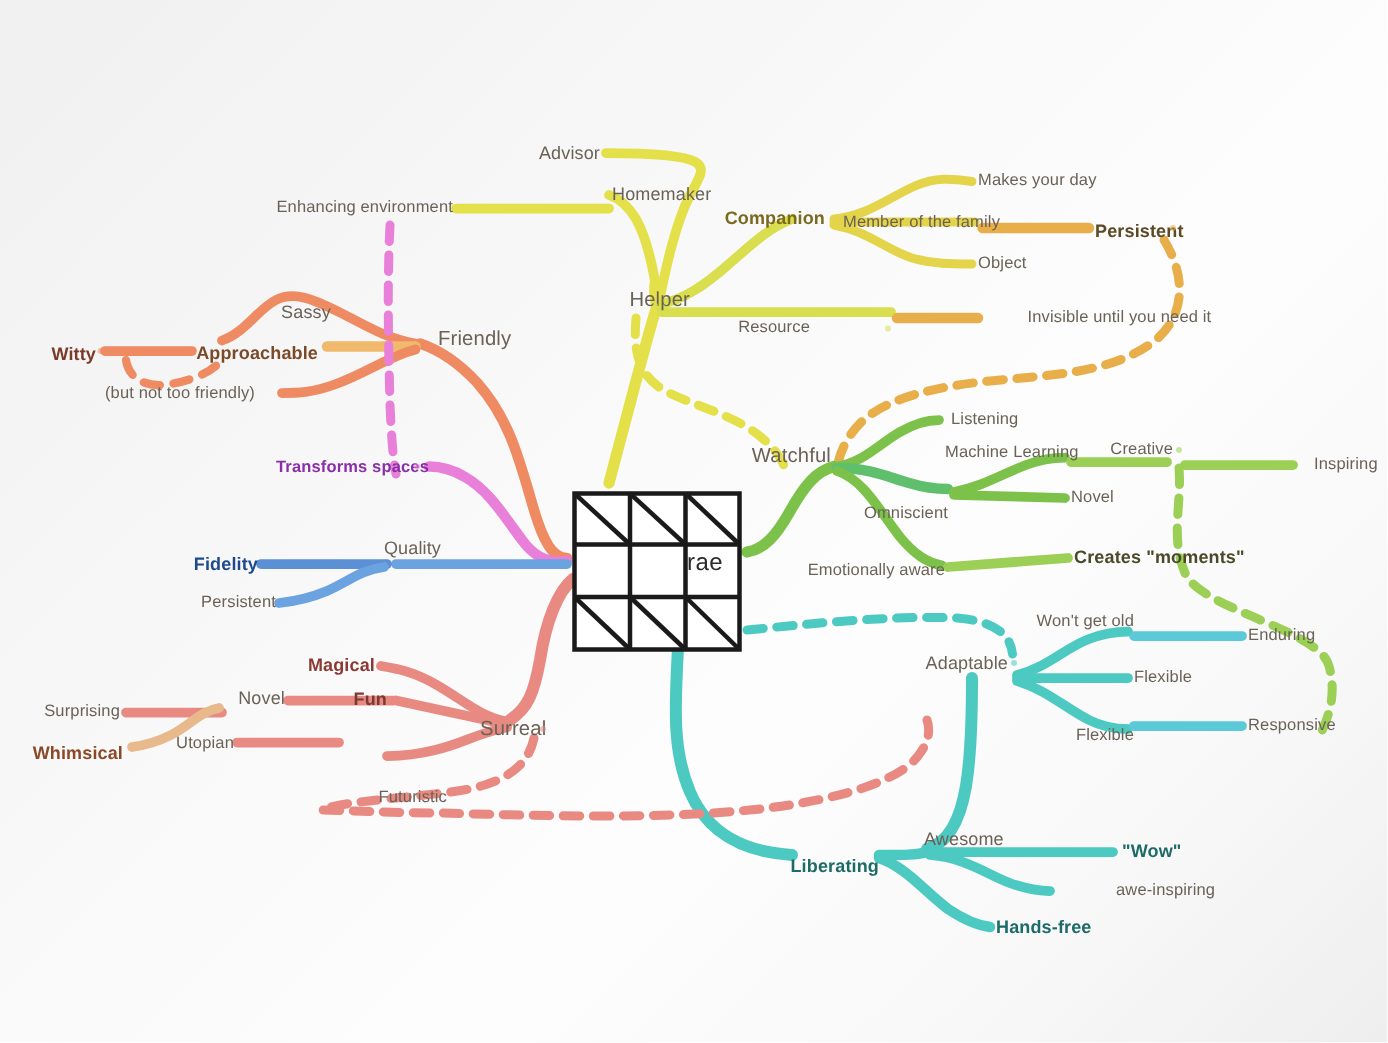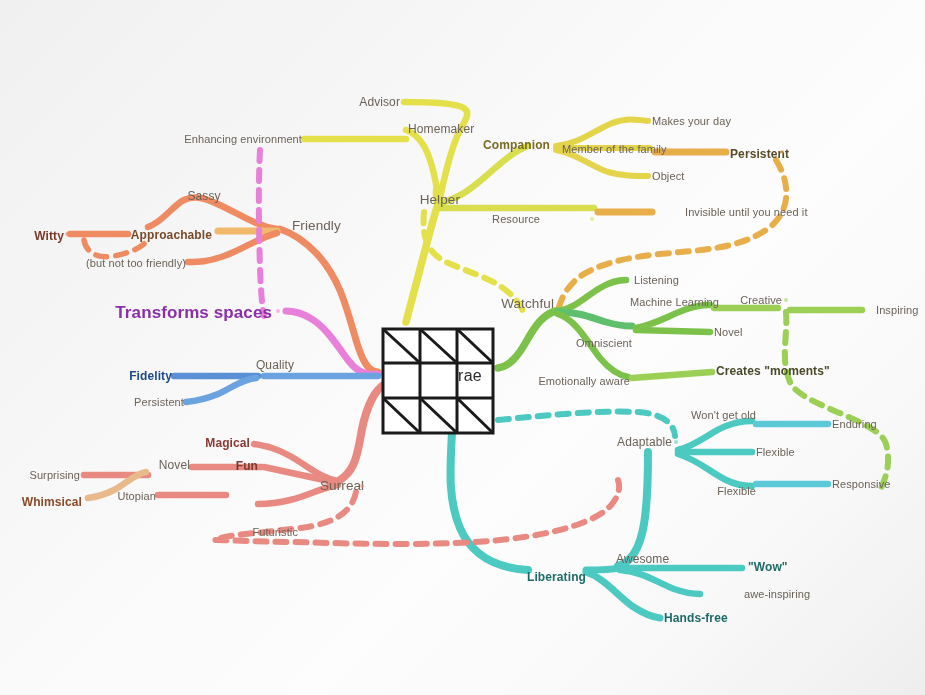--- a/index.html
+++ b/index.html
@@ -143,24 +143,24 @@
       <line x1="457" y1="329" x2="493" y2="363" stroke="#1a1a1a" stroke-width="3"></line>
       <line x1="383" y1="398" x2="420" y2="433" stroke="#1a1a1a" stroke-width="3"></line>
       <line x1="420" y1="398" x2="457" y2="433" stroke="#1a1a1a" stroke-width="3"></line>
       <line x1="457" y1="398" x2="493" y2="433" stroke="#1a1a1a" stroke-width="3"></line>
     </g>
   </svg>
 
   <div class="cube-label" style="left:458px; top:376px;">rae</div>
 
   <div class="label big l" style="left:292px; top:226px;">Friendly</div>
-  <div class="label mid c" style="left:204px; top:196px;">Sassy</div>
+  <div class="label mid c" style="left:204px; top:208px;">Sassy</div>
   <div class="label mid bold r" style="left:212px; top:235px; color:#7a4a28;">Approachable</div>
   <div class="label mid bold r" style="left:64px; top:236px; color:#7a3a28;">Witty</div>
-  <div class="label r" style="left:186px; top:263px;">(but not too friendly)</div>
+  <div class="label r" style="left:170px; top:263px;">(but not too friendly)</div>
 
   <div class="label r" style="left:302px; top:139px;">Enhancing environment</div>
   <div class="label mid r" style="left:400px; top:102px;">Advisor</div>
   <div class="label mid l" style="left:408px; top:129px;">Homemaker</div>
   <div class="label big r" style="left:432px; top:200px;margin-left:28px;">Helper</div>
   <div class="label mid bold r" style="left:550px; top:145px; color:#7a6a20;">Companion</div>
   <div class="label l" style="left:562px; top:149px;">Member of the family</div>
   <div class="label l" style="left:652px; top:121px;">Makes your day</div>
   <div class="label l" style="left:652px; top:176px;">Object</div>
   <div class="label mid bold l" style="left:730px; top:154px; color:#5a4a26;">Persistent</div>
@@ -196,21 +196,21 @@
   <div class="label mid r" style="left:190px; top:465px;">Novel</div>
   <div class="label r" style="left:80px; top:475px;">Surprising</div>
   <div class="label r" style="left:254px; top:532px;margin-left:44px;">Futuristic</div>
   <div class="label r" style="left:156px; top:496px;">Utopian</div>
   <div class="label mid bold r" style="left:82px; top:502px; color:#8a4a28;">Whimsical</div>
 
   <div class="label mid r" style="left:294px; top:365px;">Quality</div>
   <div class="label mid bold r" style="left:172px; top:376px; color:#1d4a8a;">Fidelity</div>
   <div class="label r" style="left:184px; top:402px;">Persistent</div>
 
-  <div class="label mid bold r" style="left:272px; top:312px; color:#8a2fa8; font-size:17px;">Transforms spaces</div>
+  <div class="label mid bold r" style="left:286px; top:312px; color:#8a2fa8; font-size:11px;">Transforms spaces</div>
 
   <div class="node-dot" style="left:283px; top:229px; background:#ef8b62;"></div>
   <div class="node-dot" style="left:67px;  top:234px; background:#ef8b62;"></div>
   <div class="node-dot" style="left:437px; top:204px; background:#e4e04a;"></div>
   <div class="node-dot" style="left:404px; top:102px; background:#e4e04a;"></div>
   <div class="node-dot" style="left:782px; top:152px; background:#e8ae4a;"></div>
   <div class="node-dot" style="left:592px; top:219px; background:#d8de4e;"></div>
   <div class="node-dot" style="left:786px; top:300px; background:#9bcf55;"></div>
   <div class="node-dot" style="left:676px; top:442px; background:#4cc9c0;"></div>
   <div class="node-dot" style="left:362px; top:486px; background:#e88a82;"></div>

